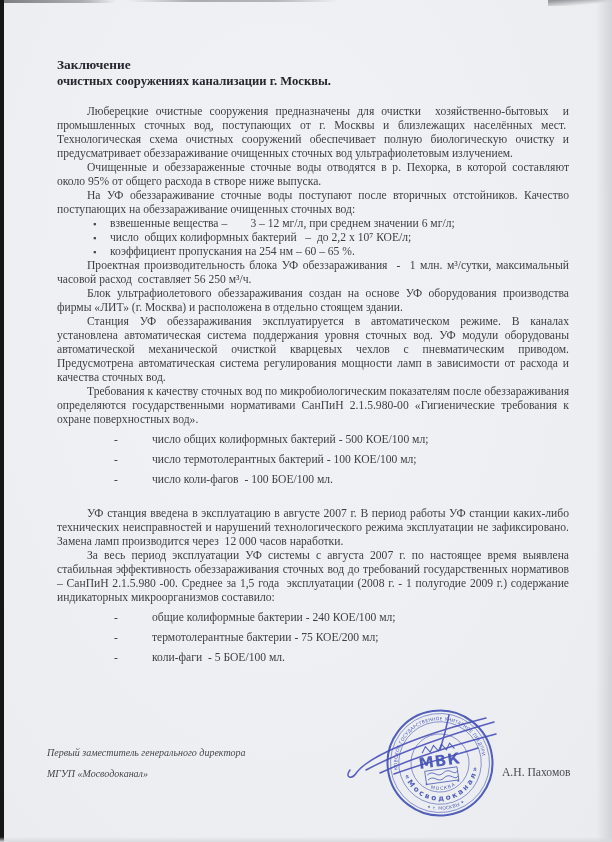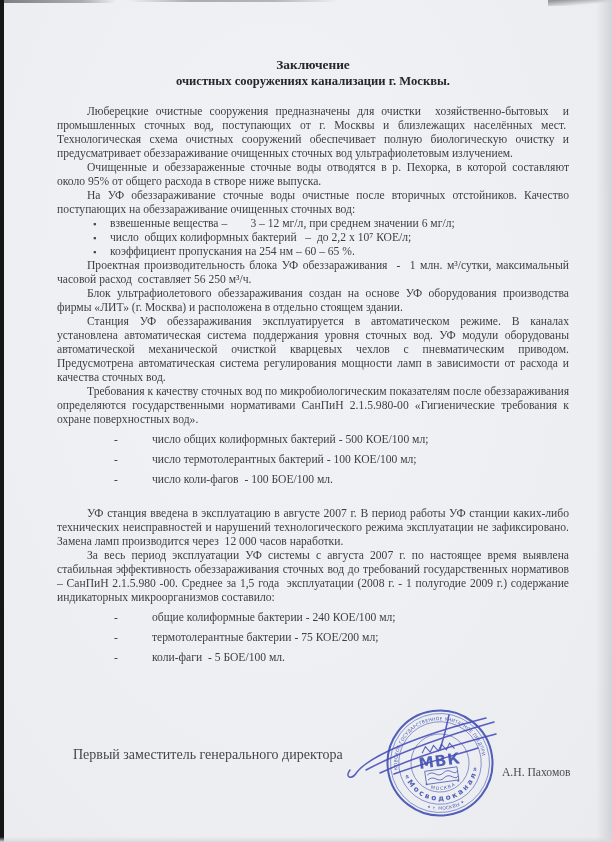--- a/index.html
+++ b/index.html
@@ -17,35 +17,35 @@
   .edge-top-a  { position:absolute; left:4px; top:0; width:112px; height:3px; background:linear-gradient(90deg,#6a6c70,#9fa1a6 70%,transparent); opacity:.85; }
   .edge-top-b  { position:absolute; left:128px; top:0; width:210px; height:2px; background:linear-gradient(90deg,transparent,#8d8f94 30%,#9a9ca1 70%,transparent); opacity:.7; }
   .edge-top-c  { position:absolute; left:548px; top:0; width:64px; height:6px; background:linear-gradient(to bottom right,#7e8187 10%,transparent 70%); opacity:.8; }
   .edge-right  { position:absolute; right:0; top:0; width:16px; height:842px; background:linear-gradient(90deg,transparent,#d2d3d8); }
   .edge-bottom { position:absolute; left:0; bottom:0; width:612px; height:5px; background:linear-gradient(to bottom,transparent,#d8d9dd); }
 
   .content {
     position:absolute; left:57px; top:56px; width:512px;
     color:#3e3f46; font-size:11.6px; line-height:14px; text-align:justify;
   }
-  .title { text-align:center; color:#26262e; font-weight:bold; margin-bottom:15px; }
+  .title { text-align:left; color:#26262e; font-weight:bold; margin-bottom:15px; }
   .title .t1 { font-size:13.4px; line-height:17px; }
   .title .t2, .title .t3 { font-size:12.6px; line-height:16.5px; }
   p.para { margin:0; text-indent:30px; }
   p.mt6 { margin-top:20px; }
 
   .brow { display:flex; margin-left:36px; }
   .bm   { width:17px; font-size:9px; line-height:14px; color:#3e3f46; }
   .bt   { flex:1; }
 
   .drow { display:flex; margin:6px 0 0 57px; }
   .dm   { width:38px; }
   .dt   { flex:1; }
 
-  .sig-block { position:absolute; left:73px; top:747px; font-size:14px; color:#45464d; }
+  .sig-block { position:absolute; left:47px; top:747px; font-size:10px; color:#45464d;font-style:italic; }
   .sig-line2 { margin-top:10px; }
   .sig-name  { position:absolute; left:502px; top:766px; font-size:11.6px; color:#4a4b54; }
 
   .stamp { position:absolute; left:386px; top:709px; width:108px; height:108px; opacity:.9; transform:rotate(-8deg); }
   .stamp text { font-family:"DejaVu Sans",sans-serif; fill:#4150b4; }
   .stamp .ring   { font-size:4.5px; letter-spacing:.2px; }
   .stamp .org    { font-size:7.2px; font-weight:bold; letter-spacing:2.2px; }
   .stamp .city   { font-size:4.6px; letter-spacing:1px; }
   .stamp .center { font-size:15px; font-weight:bold; letter-spacing:1px; text-anchor:middle; }
   .stamp circle, .stamp path.deco, .stamp polyline, .stamp rect { stroke:#4150b4; fill:none; }
@@ -65,21 +65,21 @@
   <div class="edge-bottom"></div>
 
   <div class="content">
     <div class="title">
       <div class="t1">Заключение</div>
       <div class="t3">очистных сооружениях канализации г. Москвы.</div>
     </div>
 
     <p class="para">Люберецкие очистные сооружения предназначены для очистки&nbsp; хозяйственно-бытовых&nbsp; и промышленных сточных вод, поступающих от г.&nbsp;Москвы и близлежащих населённых мест.&nbsp; Технологическая схема очистных сооружений обеспечивает полную биологическую очистку и предусматривает обеззараживание очищенных сточных вод ультрафиолетовым излучением.</p>
     <p class="para">Очищенные и обеззараженные сточные воды отводятся в р.&nbsp;Пехорка, в которой составляют около 95% от общего расхода в створе ниже выпуска.</p>
-    <p class="para">На УФ обеззараживание сточные воды очистные после вторичных отстойников. Качество поступающих на обеззараживание очищенных сточных вод:</p>
+    <p class="para">На УФ обеззараживание сточные воды поступают после вторичных отстойников. Качество поступающих на обеззараживание очищенных сточных вод:</p>
 
     <div class="brow">
       <span class="bm">▪</span>
       <span class="bt">взвешенные вещества –&nbsp;&nbsp;&nbsp;&nbsp;&nbsp;&nbsp;&nbsp; 3 – 12 мг/л, при среднем значении 6 мг/л;</span>
     </div>
     <div class="brow">
       <span class="bm">▪</span>
       <span class="bt">число&nbsp; общих колиформных бактерий&nbsp;&nbsp; –&nbsp; до 2,2 х 10⁷ КОЕ/л;</span>
     </div>
     <div class="brow">
@@ -117,20 +117,21 @@
       <span class="dt">термотолерантные бактерии - 75 КОЕ/200 мл;</span>
     </div>
     <div class="drow">
       <span class="dm">-</span>
       <span class="dt">коли-фаги&nbsp; - 5 БОЕ/100 мл.</span>
     </div>
   </div>
 
   <div class="sig-block">
     <div>Первый заместитель генерального директора</div>
+    <div class="sig-line2">МГУП «Мосводоканал»</div>
   </div>
   <div class="sig-name">А.Н. Пахомов</div>
 
   <svg class="autograph" viewBox="0 0 178 78">
     <path d="M14,58 C8,66 16,68 21,60 C34,44 80,24 150,6"></path>
     <path d="M30,58 C60,42 102,26 158,10"></path>
     <path d="M44,61 C74,47 114,34 160,22"></path>
     <path d="M58,62 C85,52 116,44 142,36"></path>
     <path d="M113,3 C111,13 108,25 104,38"></path>
   </svg>

